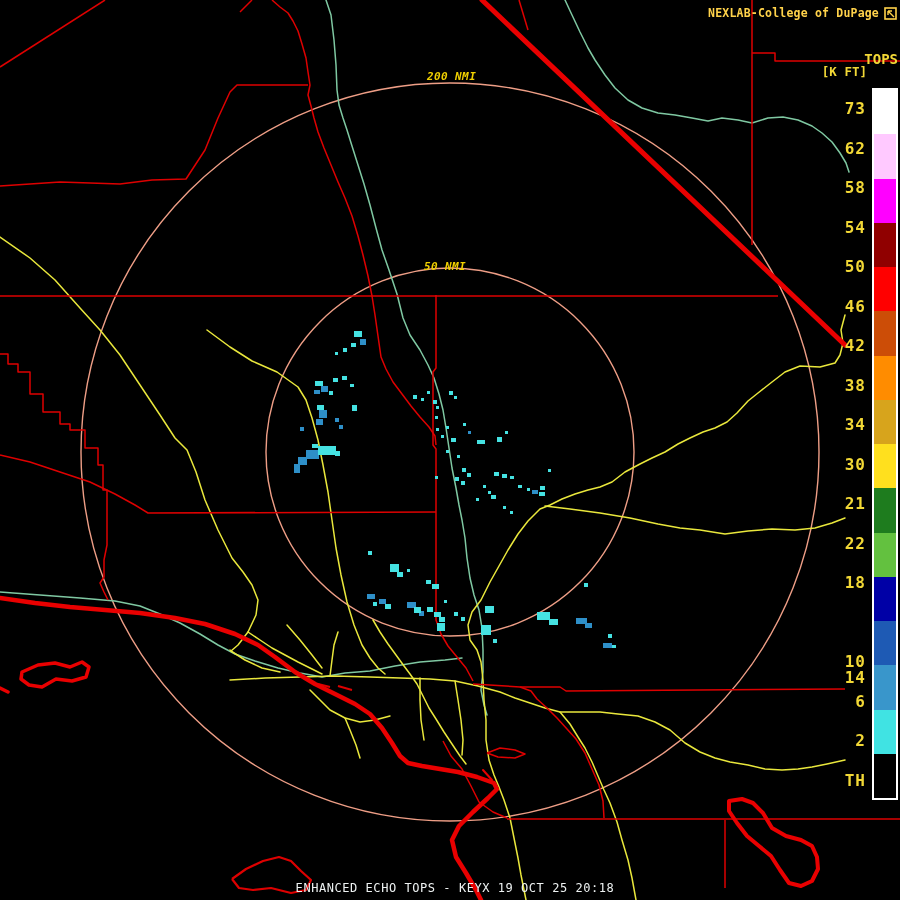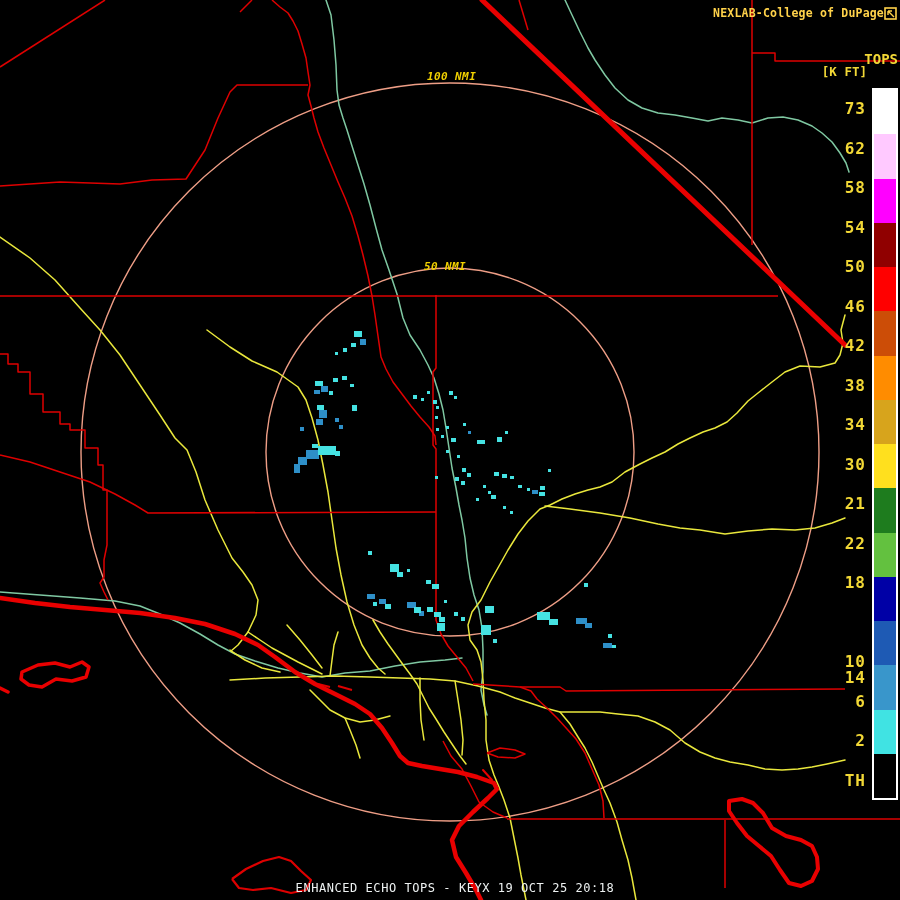--- a/index.html
+++ b/index.html
@@ -3,21 +3,21 @@
 <meta charset="utf-8">
 <style>
   html,body{margin:0;padding:0;background:#000;}
   #screen{position:relative;width:900px;height:900px;background:var(--bg,#000);overflow:hidden;
           font-family:"DejaVu Sans Mono","Liberation Mono",monospace;}
   #map{position:absolute;left:0;top:0;}
   .ring-label{position:absolute;color:var(--ring_label);font-size:11px;font-weight:bold;font-style:italic;
               letter-spacing:.4px;white-space:pre;}
   #lbl-100{left:427px;top:70px;}
   #lbl-50{left:424px;top:260px;}
-  #title-bar{position:absolute;top:6px;right:3px;display:flex;align-items:center;
+  #title-bar{position:absolute;top:6px;right:3px;display:flex;align-items:center;gap:5px;
              color:var(--title_text);font-size:11.5px;font-weight:bold;letter-spacing:.2px;}
   #legend-title{position:absolute;top:51px;right:2px;color:var(--legend_label);font-size:14px;font-weight:bold;}
   #legend-units{position:absolute;top:64px;right:33px;color:var(--legend_label);font-size:12.5px;font-weight:bold;}
   #legend-bar{position:absolute;left:872px;top:88px;width:22px;height:708px;border:2px solid #fff;
               display:flex;flex-direction:column;}
   #legend-bar .seg{flex:1 1 0;}
   #legend-labels{position:absolute;left:820px;top:88px;width:46px;height:712px;}
   #legend-labels span{position:absolute;right:0;transform:translateY(-50%);color:var(--legend_label);
               font-size:16px;font-weight:bold;letter-spacing:1px;}
   #caption{position:absolute;left:150px;top:881px;width:610px;text-align:center;color:var(--caption_text);
@@ -182,21 +182,21 @@
         <rect x="481" y="625" width="10" height="10" fill="#45E2E2"></rect>
         <rect x="493" y="639" width="4" height="4" fill="#45E2E2"></rect>
         <rect x="537" y="612" width="13" height="8" fill="#45E2E2"></rect>
         <rect x="549" y="619" width="9" height="6" fill="#45E2E2"></rect>
         <rect x="584" y="583" width="4" height="4" fill="#45E2E2"></rect>
         <rect x="608" y="634" width="4" height="4" fill="#45E2E2"></rect>
         <rect x="612" y="645" width="4" height="3" fill="#45E2E2"></rect>
       </g>
   </svg>
 
-  <div class="ring-label" id="lbl-100">100 NMI</div>
+  <div class="ring-label" id="lbl-100">200 NMI</div>
   <div class="ring-label" id="lbl-50">50 NMI</div>
 
   <div id="title-bar">
     <span>NEXLAB-College of DuPage</span>
     <svg width="13" height="13" viewBox="0 0 13 13">
       <rect x="1" y="1" width="11" height="11" fill="none" stroke="#FFD24A" stroke-width="1.6"></rect>
       <path d="M10,10 L4,4 M4,4 L4,8 M4,4 L8,4" fill="none" stroke="#FFD24A" stroke-width="1.4"></path>
     </svg>
   </div>
 

